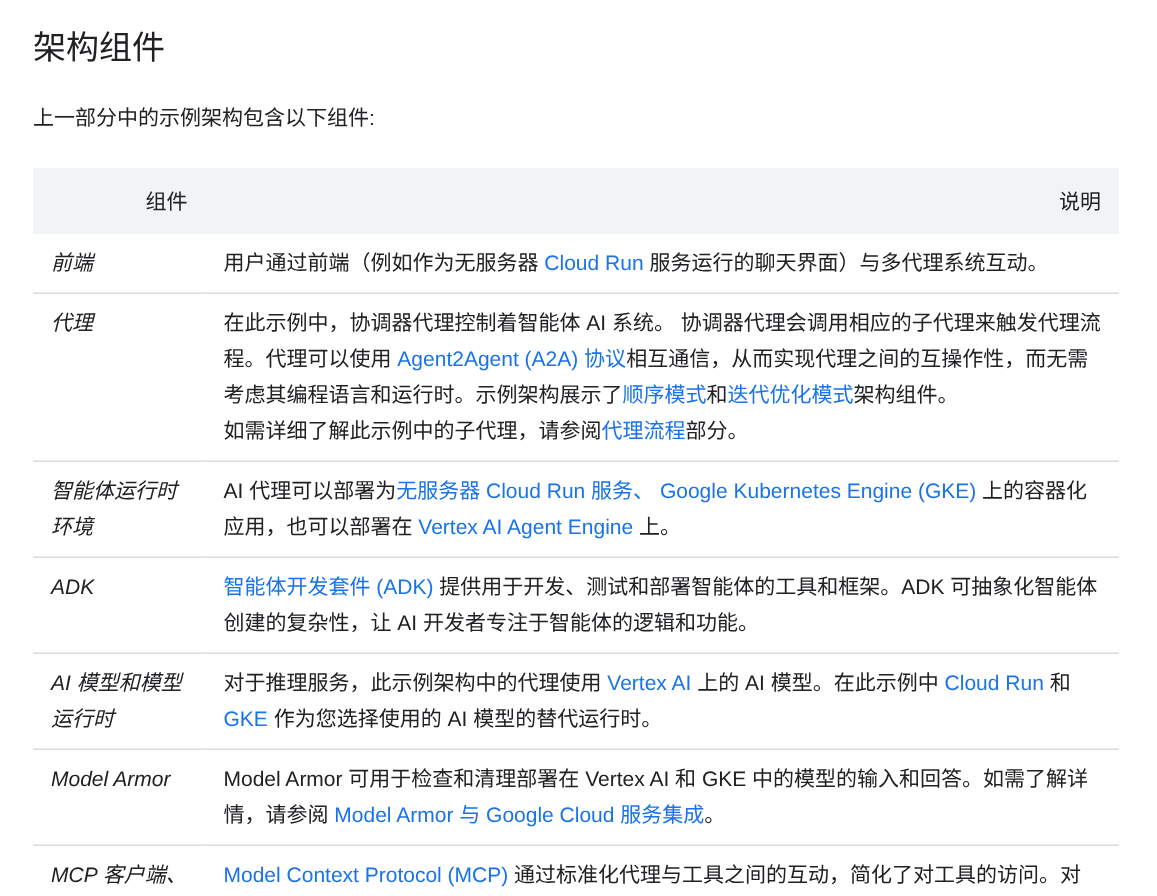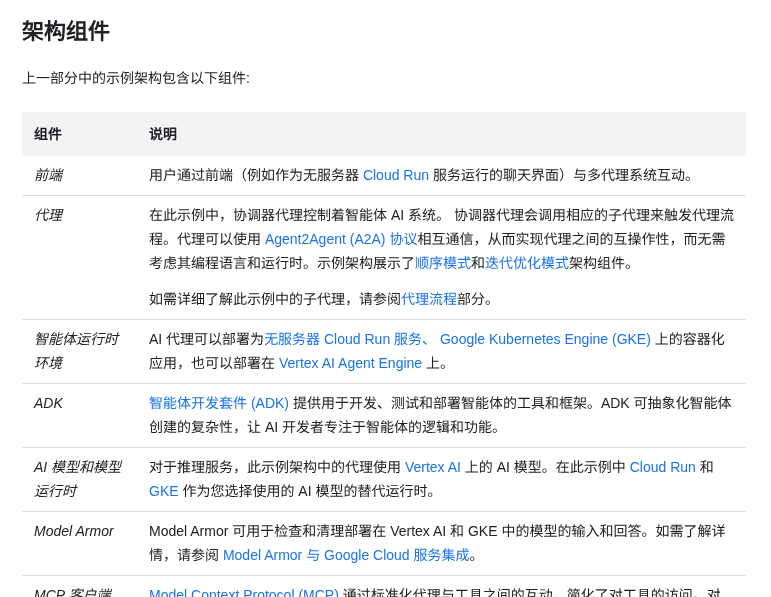--- a/index.html
+++ b/index.html
@@ -14,40 +14,40 @@
     width:771px;
     min-height:597px;
     font-family:"Liberation Sans","DejaVu Sans",sans-serif;
     color:var(--text);
   }
   .page{
     padding:18px 25px 10px 22px;
   }
   h2.page-title{
     font-size:22px;
-    font-weight:700;
+    font-weight:400;
     line-height:1.25;
     margin:0 0 22px 0;
     color:var(--text);
   }
   p.intro{
     font-size:14px;
     line-height:1.5;
     margin:12px 0 23px 0;
   }
   table.components{
     border-collapse:collapse;
     width:724px;
     font-size:14px;
     table-layout:fixed;
   }
   table.components th{
     background:var(--header-bg);
-    text-align:left;
-    font-weight:700;
+    text-align:right;
+    font-weight:400;
     font-size:14px;
     line-height:26px;
     padding:9px 12px;
     color:var(--text);
   }
   table.components th.col-component-h{ width:115px; }
   table.components td{
     border-bottom:1px solid var(--border);
     vertical-align:top;
     padding:7px 12px 8px 12px;
@@ -55,21 +55,20 @@
   }
   td.col-component{
     width:115px;
     padding-right:21px;
     font-style:italic;
   }
   td.col-description p{
     margin:0;
   }
   td.col-description p + p{
-    margin-top:12px;
   }
   a.doc-link{
     color:var(--link);
     text-decoration:none;
     cursor:pointer;
   }
 </style>
 </head>
 <body>
 

